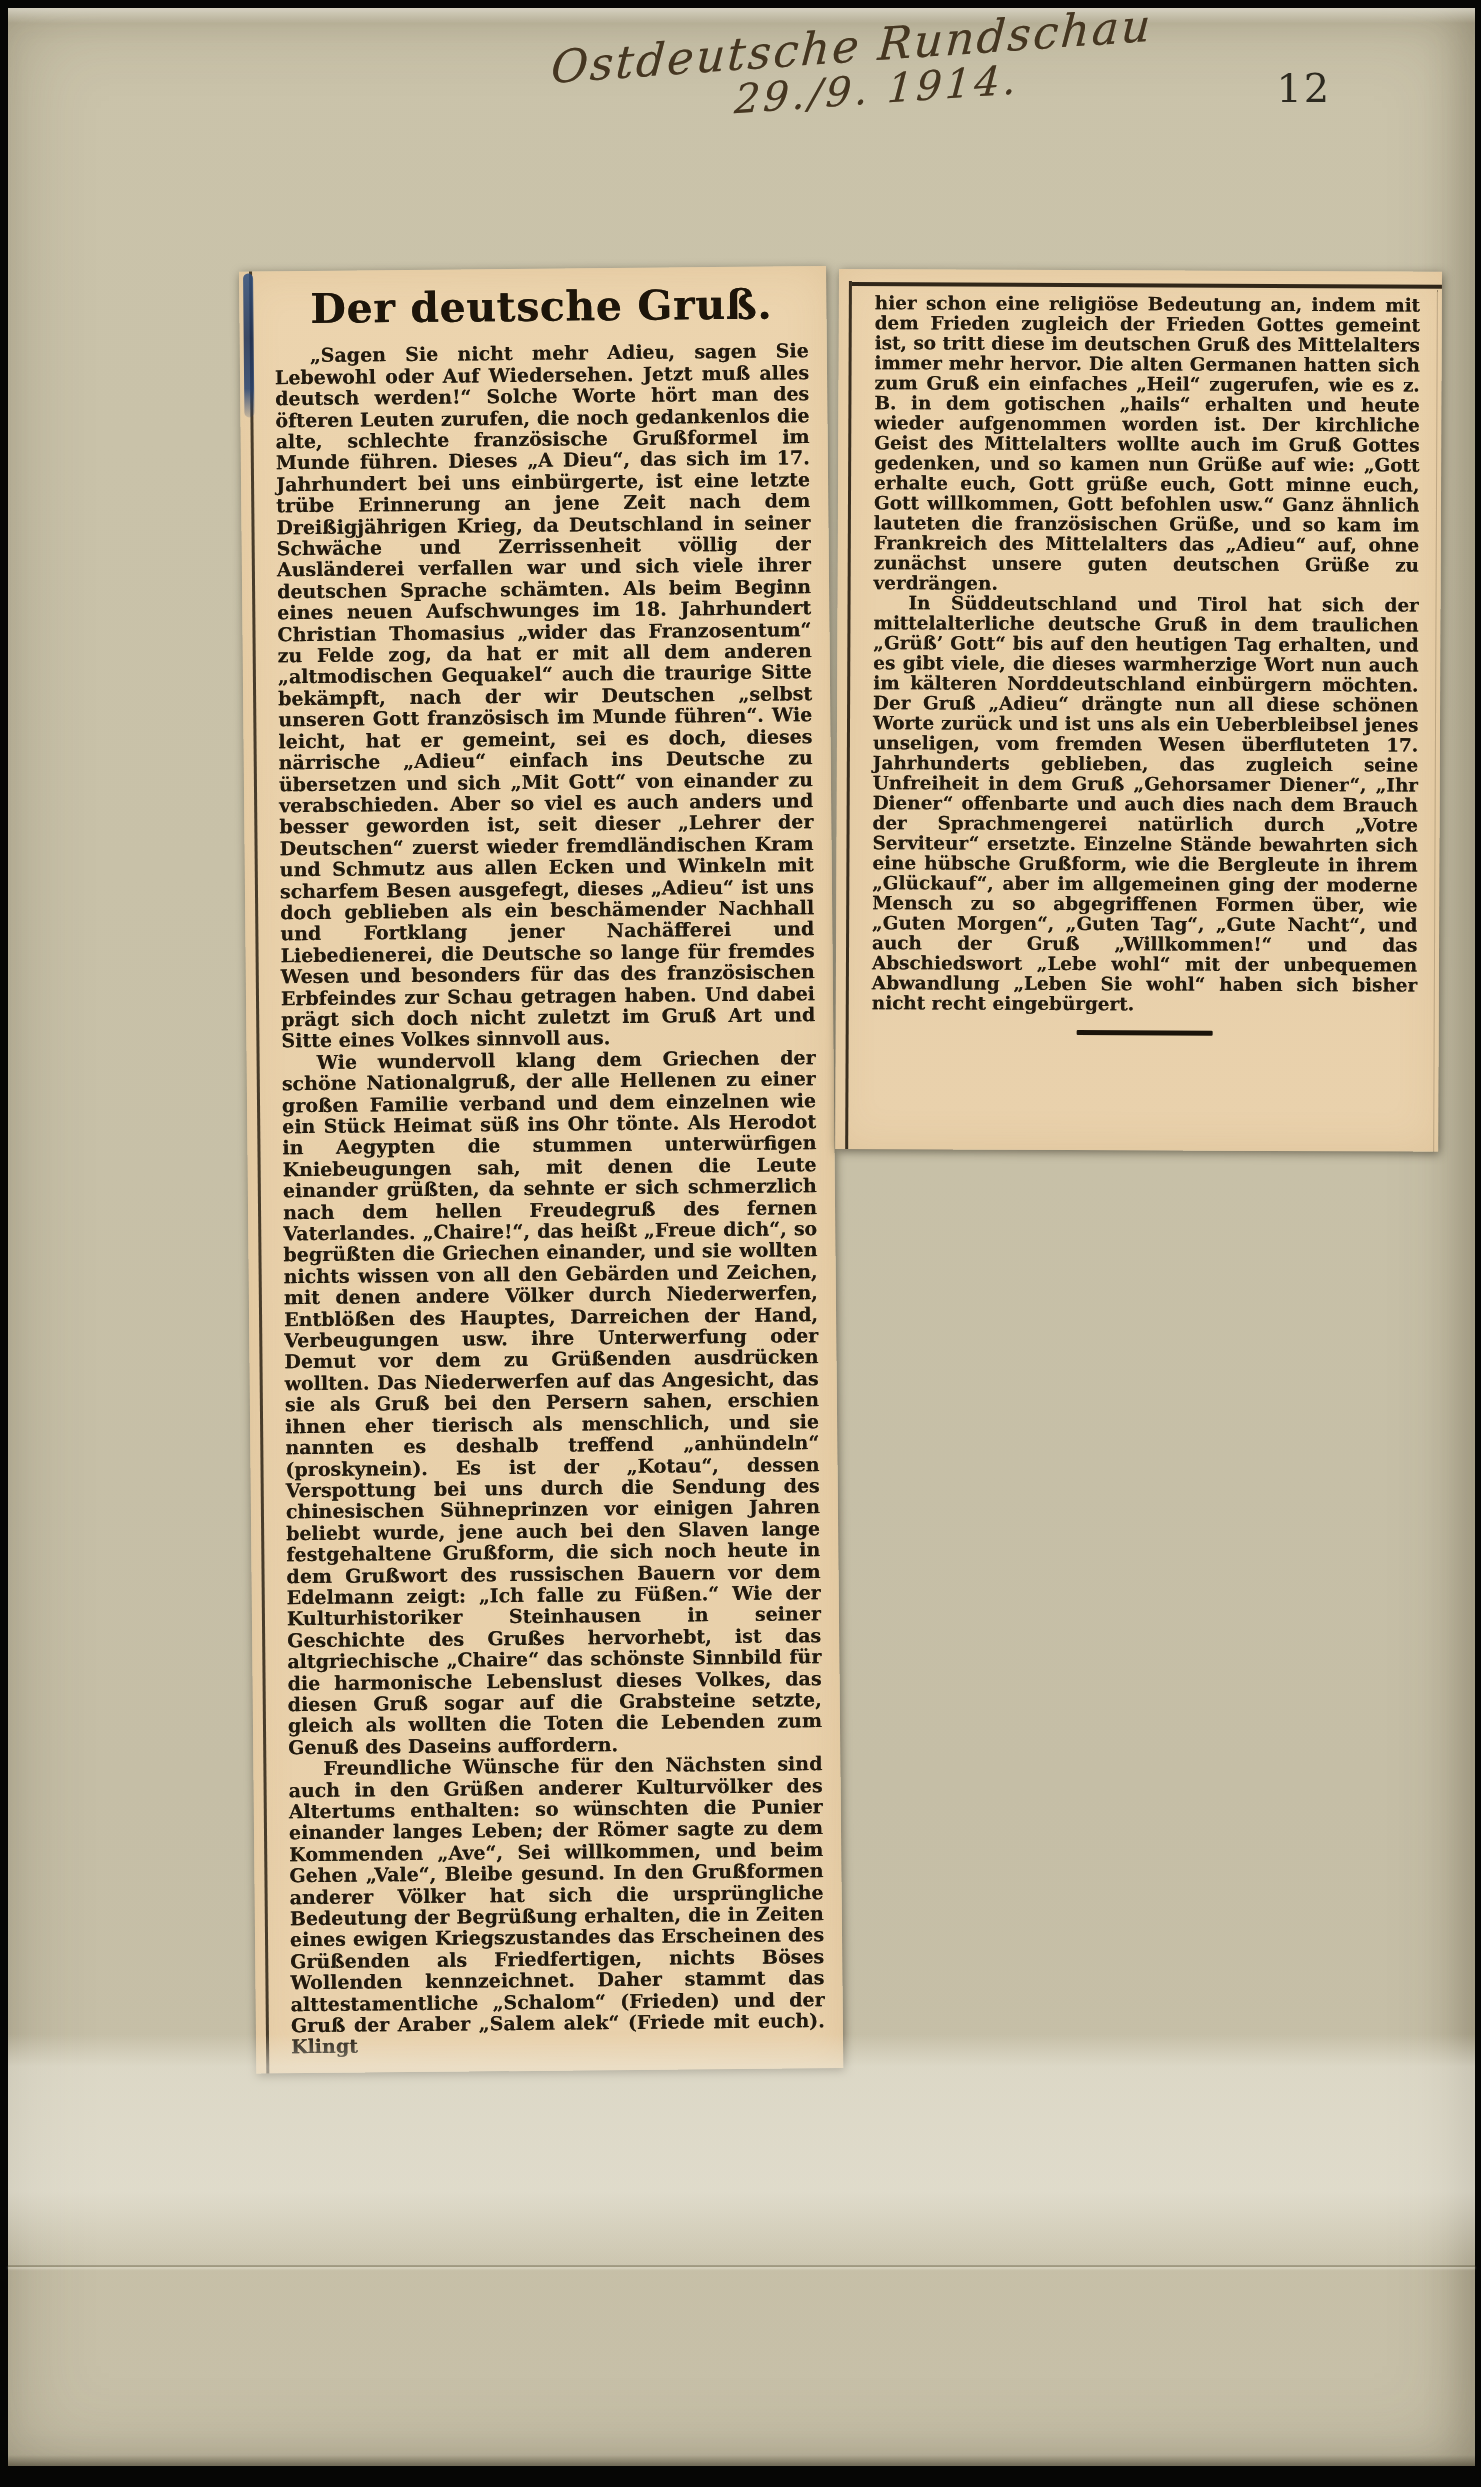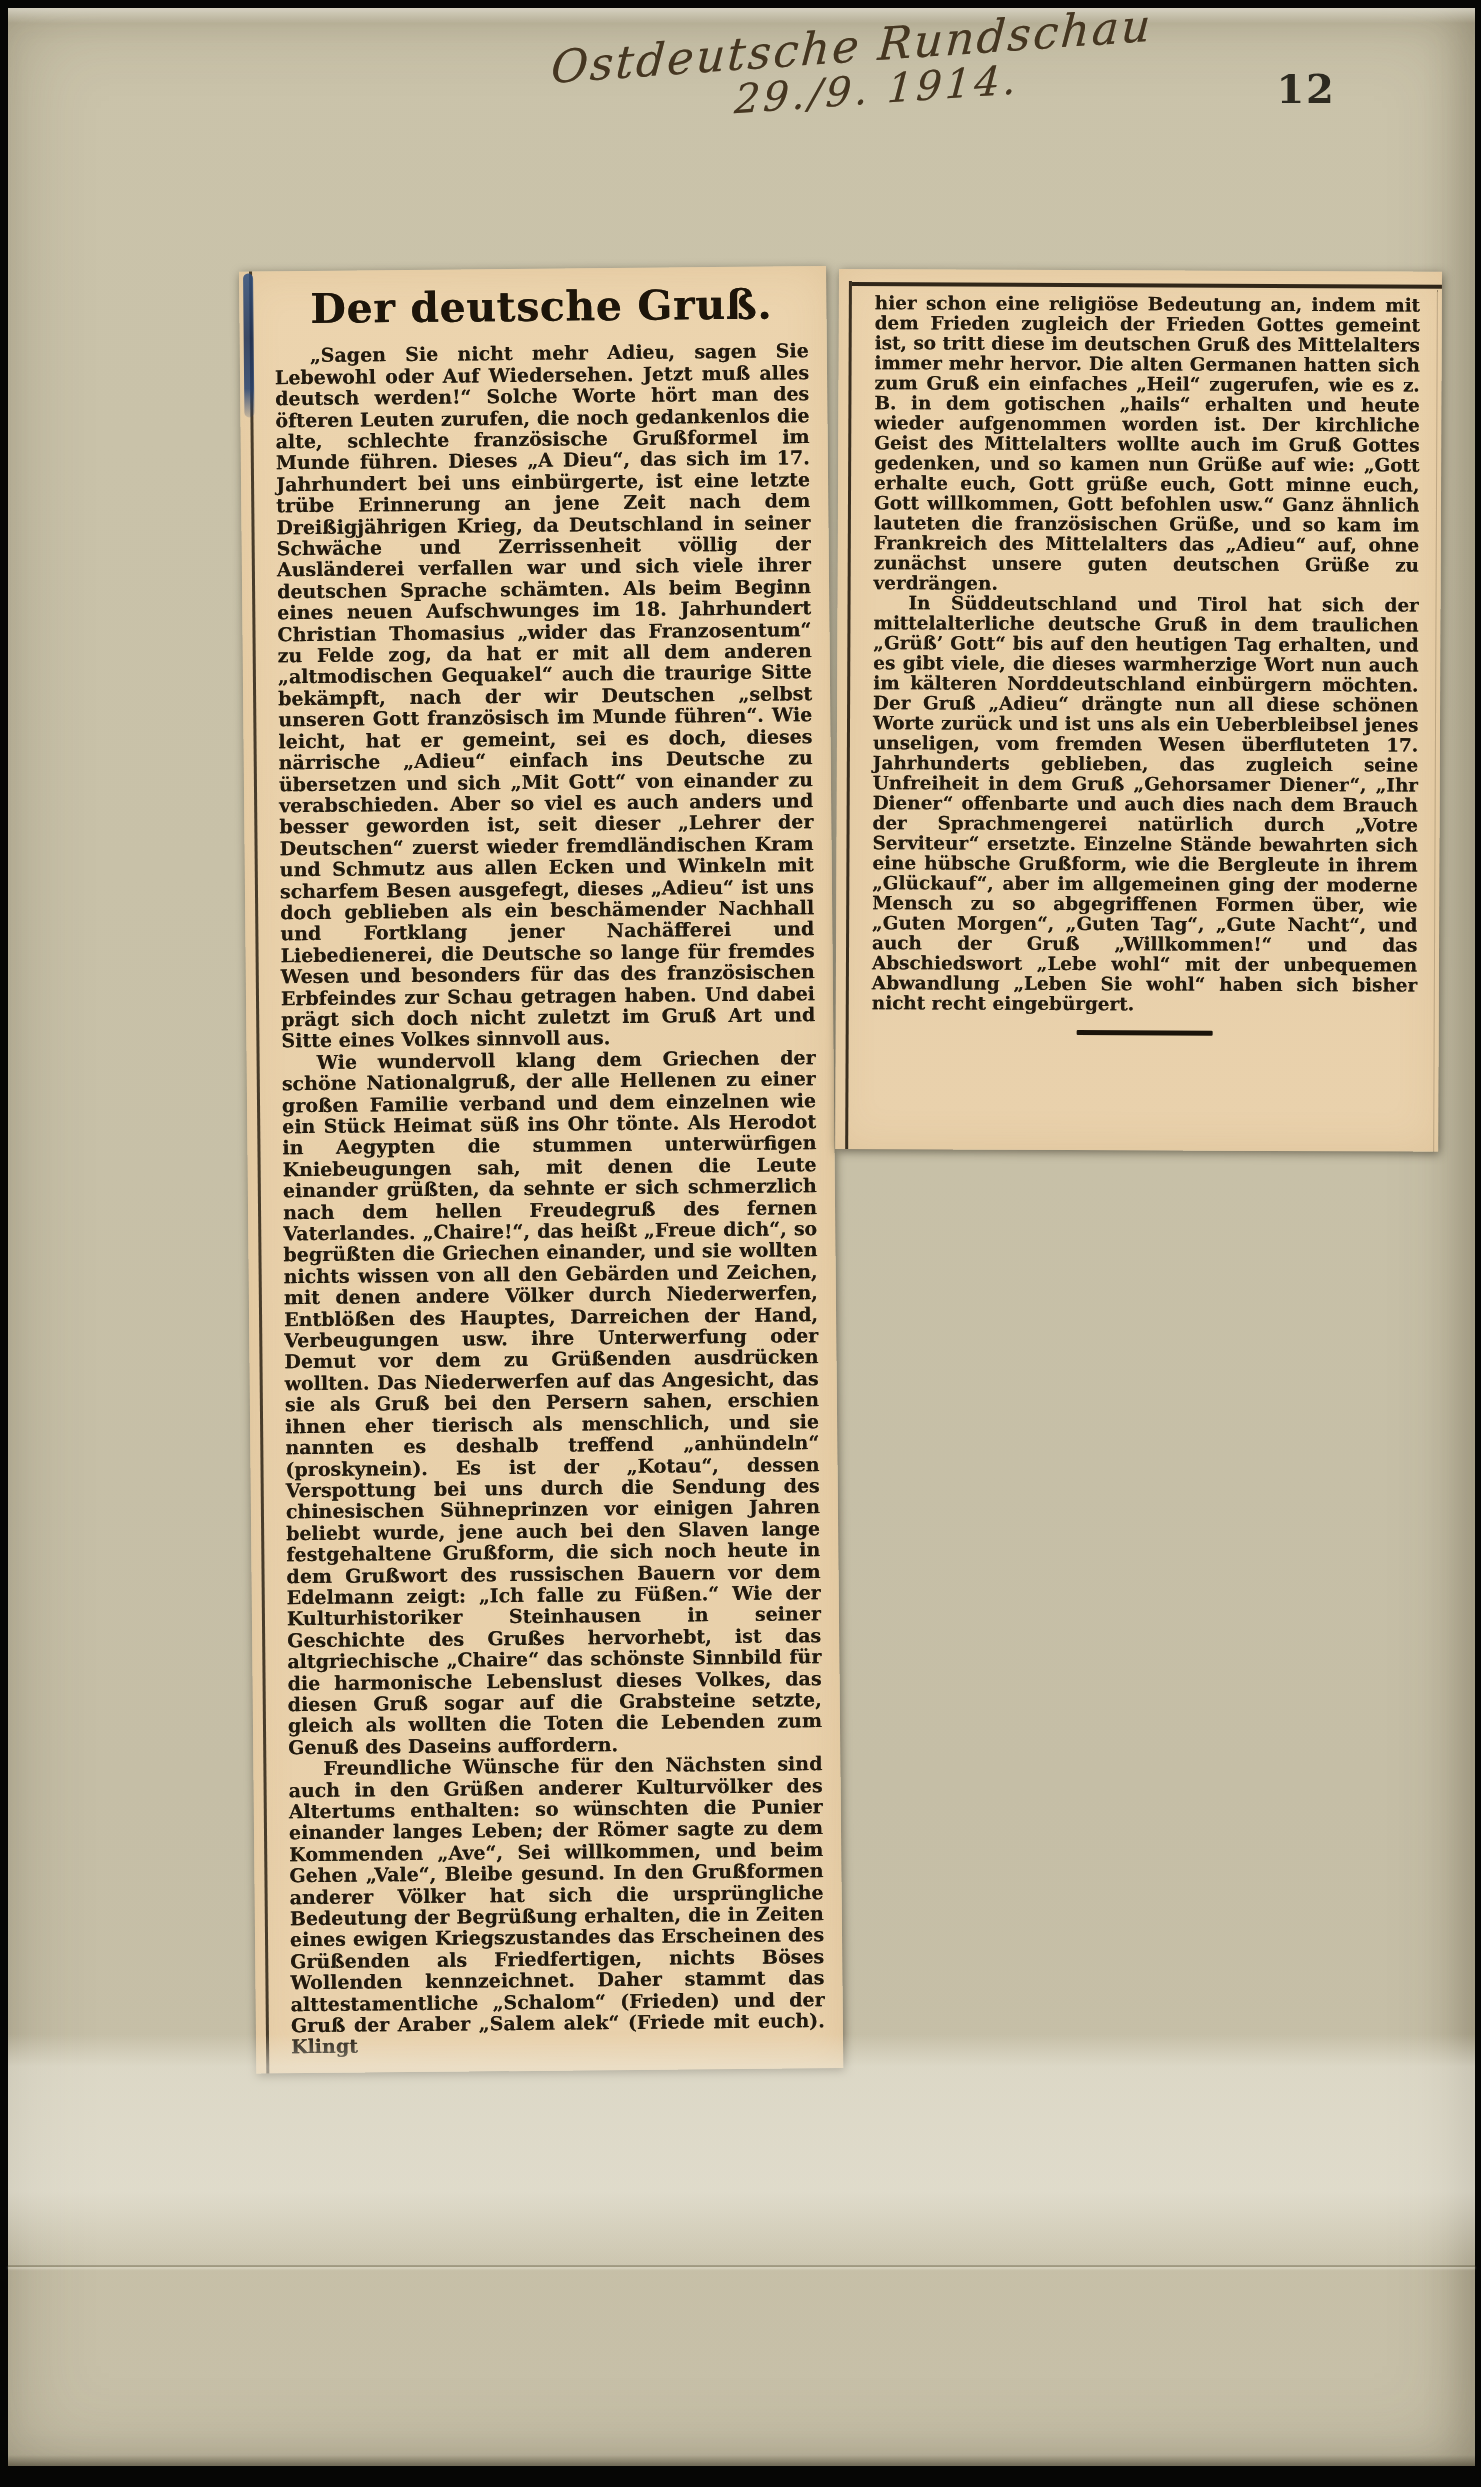--- a/index.html
+++ b/index.html
@@ -35,21 +35,21 @@
   .handwriting{
     position:absolute;left:541px;top:15.6px;width:602px;
     transform:rotate(-4deg) skewX(-8deg);
     color:#453621;font-style:italic;line-height:1.05;
     text-shadow:0 0 0.6px rgba(69,54,33,.55);
   }
   .hw-line1{font-size:45px;letter-spacing:2.4px;white-space:nowrap;}
   .hw-line2{font-size:40px;margin-left:187px;letter-spacing:3.6px;white-space:nowrap;}
   .page-number{
     position:absolute;left:1268px;top:57px;
-    font-size:40px;font-weight:bold;color:#2d2a20;letter-spacing:1.8px;
+    font-size:40px;font-weight:normal;color:#2d2a20;letter-spacing:1.8px;
   }
   
   .clipping{
     position:absolute;
     background:linear-gradient(180deg,#ecd4ae 0%,#e8d0aa 50%,#e9d1ac 100%);
     box-shadow:1.2px 2.4px 9.6px rgba(25,20,8,.5), inset 0 0 42px rgba(170,125,60,.16);
     color:#241c10;
   }
   .clipping-left{
     left:231px;top:258px;width:587px;min-height:1786px;

